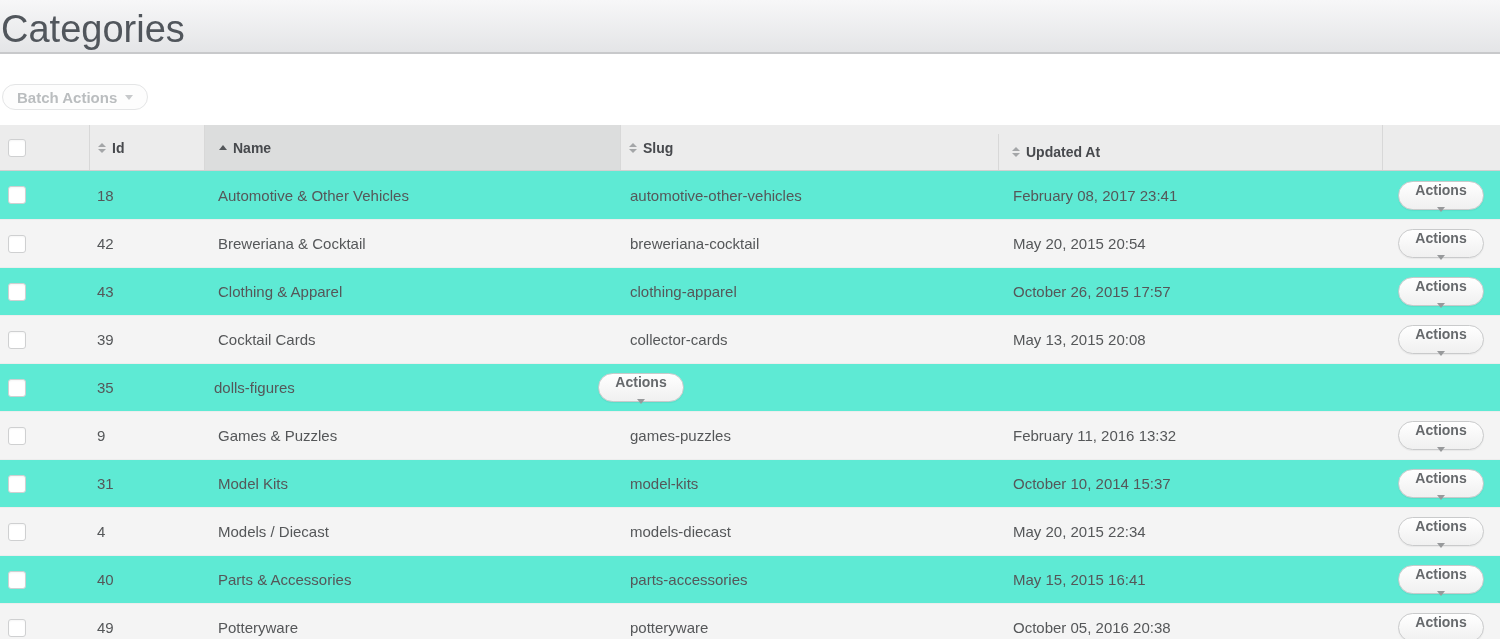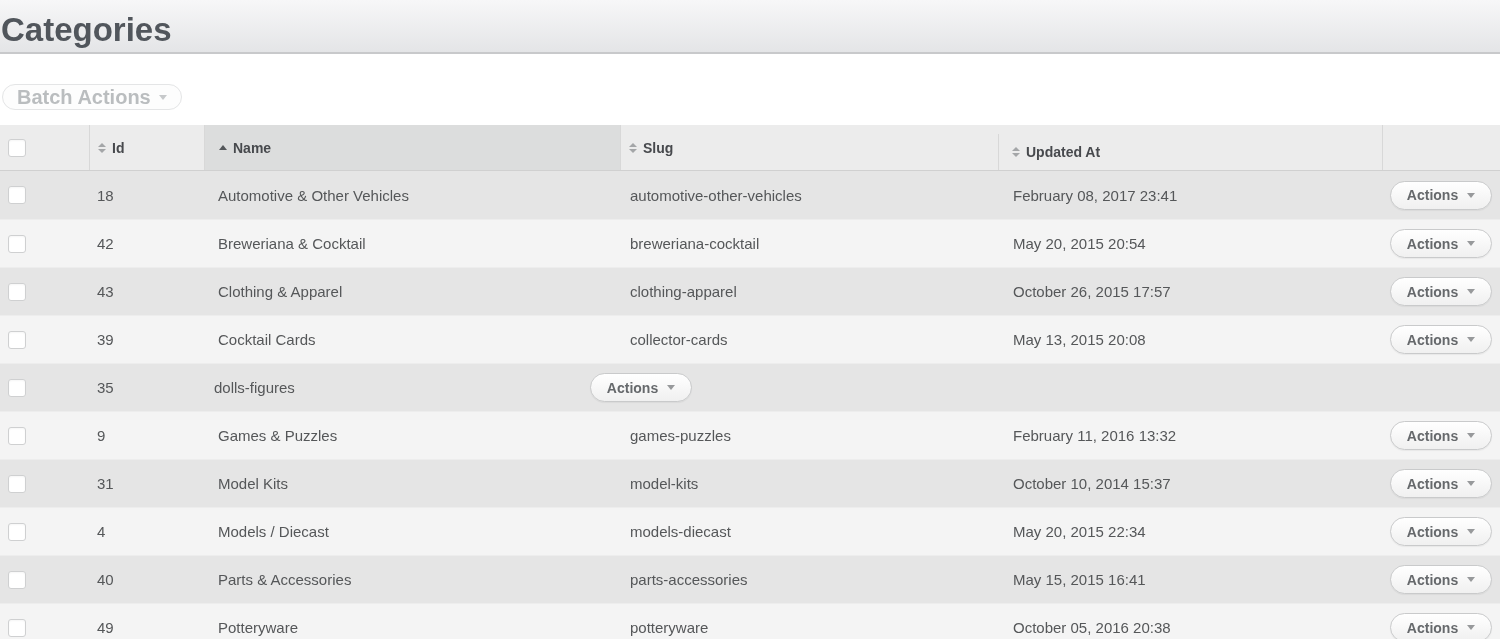--- a/index.html
+++ b/index.html
@@ -12,32 +12,32 @@
 
   
   .title-bar {
     height: 54px;
     background: linear-gradient(#f7f7f8, #e4e5e7);
     border-bottom: 2px solid #c8c9cb;
     display: flex; align-items: center;
   }
   .title-bar h1 {
     margin: 0; padding: 6px 0 0 1px;
-    font-size: 33px; font-weight: bold; color: #51565c;
+    font-size: 38px; font-weight: normal; color: #51565c;
     line-height: 1;
   }
 
   
   .batch-btn {
     margin: 30px 0 0 2px;
     height: 26px; padding: 12px 14px;
     display: inline-flex; align-items: center; gap: 8px;
     border: 1px solid #e4e5e6; border-radius: 14px;
     background: #fdfdfd;
-    color: #babdbf; font-weight: bold; font-size: 20px;
+    color: #babdbf; font-weight: bold; font-size: 15px;
     font-family: "Liberation Sans", sans-serif;
     cursor: default;
   }
 
   
   .table { margin-top: 15px; width: 1500px; }
 
   .thead {
     display: flex; height: 46px;
     background: #ececec;
@@ -58,21 +58,21 @@
   .col-check   { width: 89px;  }
   .col-id      { width: 115px; }
   .col-name    { width: 416px; }
   .col-slug    { width: 378px; text-align: right; }
   .col-updated { width: 384px; }
   .col-actions { width: 118px; }
 
   .tr {
     display: flex; height: 48px;
     border-top: 1px solid #ededed;
-    background: #e5e5e5;
+    background: #5eead4;
   }
   .tbody .tr:first-child { border-top: none; }
   .tbody .tr:nth-child(even) { background: #f4f4f4; }
 
   .td {
     display: flex; align-items: center;
     font-size: 15px; color: #555759;
     padding-left: 8px;
   }
   .td.col-name { padding-left: 14px; }
@@ -106,20 +106,21 @@
   
   .actions-btn {
     height: 29px; padding: 0 16px;
     display: inline-flex; align-items: center; gap: 9px;
     border: 1px solid #c9cacb; border-radius: 15px;
     background: linear-gradient(#ffffff, #f0f0f0);
     box-shadow: 0 1px 1px rgba(0,0,0,0.05);
     color: #66696c; font-weight: bold; font-size: 14px;
     font-family: "Liberation Sans", sans-serif;
     cursor: pointer;
+    flex-direction: column;
   }
 
   .caret {
     width: 0; height: 0;
     border-left: 4px solid transparent;
     border-right: 4px solid transparent;
     border-top: 5px solid #97999b;
   }
   .caret-light { border-top-color: #c7c9cb; }
 </style>

